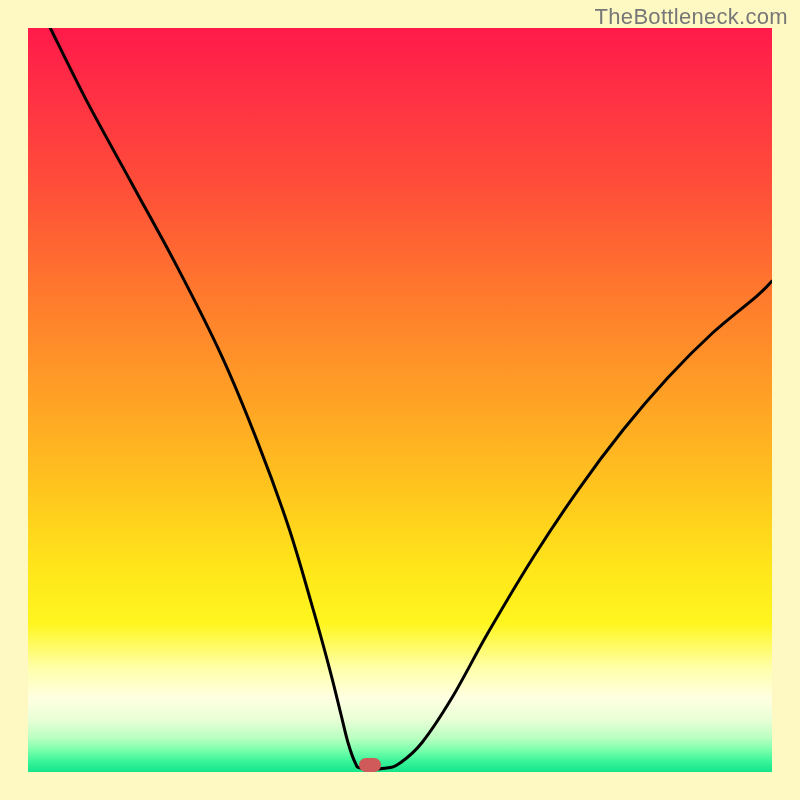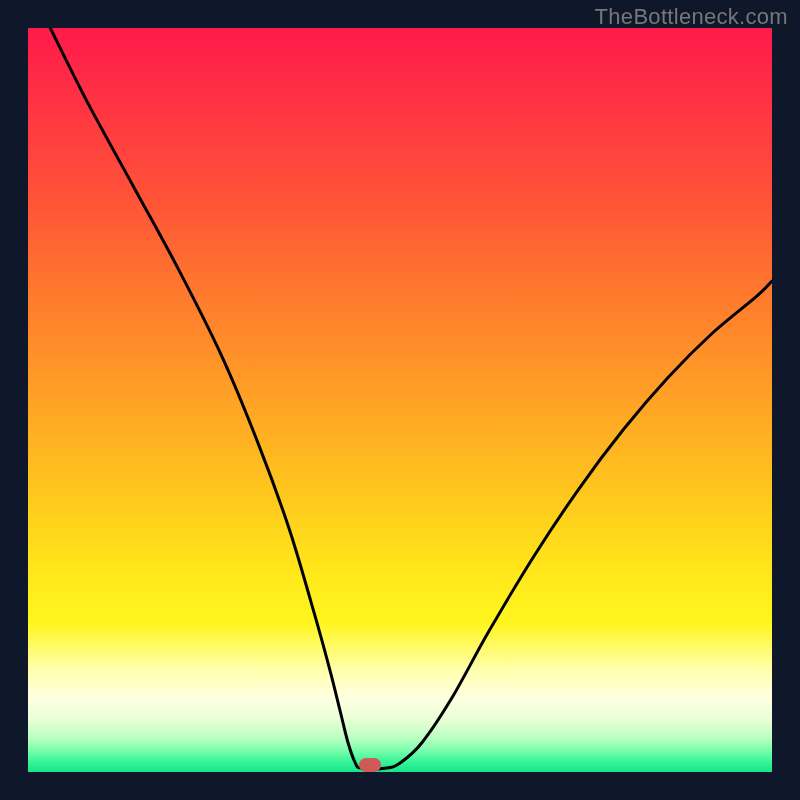--- a/index.html
+++ b/index.html
@@ -8,21 +8,21 @@
     width: 800px;
     height: 800px;
     background: #000;
     overflow: hidden;
     font-family: Arial, Helvetica, sans-serif;
   }
   .frame {
     position: relative;
     width: 800px;
     height: 800px;
-    background: #0f172a;
+    background: #fef9c3;
   }
   .watermark {
     position: absolute;
     top: 4px;
     right: 12px;
     color: #777;
     font-size: 22px;
     font-weight: 500;
     letter-spacing: 0.3px;
     user-select: none;

